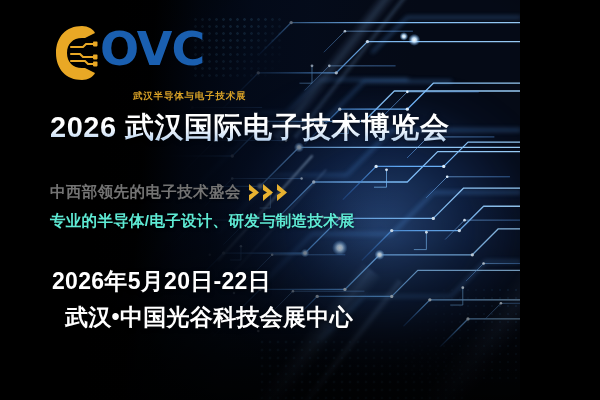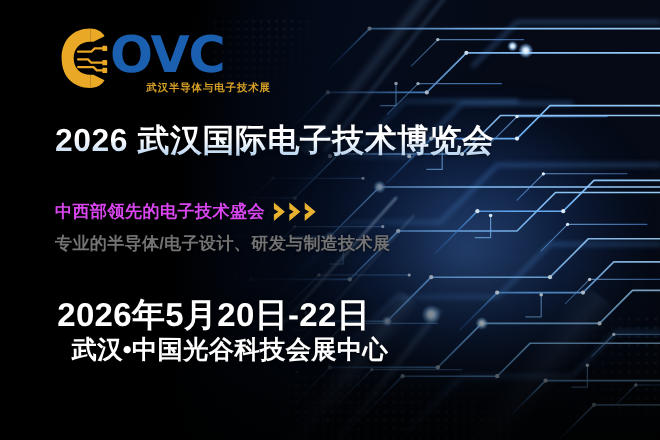--- a/index.html
+++ b/index.html
@@ -2,21 +2,21 @@
 <html><head>
 <meta charset="utf-8">
 <style>
   html, body {
     margin: 0;
     padding: 0;
     background: #000;
   }
   #banner {
     position: relative;
-    width: 600px;
+    width: 520px;
     height: 400px;
     overflow: hidden;
     font-family: "Liberation Sans", "DejaVu Sans", sans-serif;
     background: #050a16;
     user-select: none;
   }
 
   
   .bg-base {
     position: absolute;
@@ -143,21 +143,21 @@
     line-height: 46px;
     letter-spacing: -1px;
     color: #1a5fb0;
     margin-top: 2px;
   }
   .logo-sub {
     font-size: 9.5px;
     font-weight: 700;
     color: #d9a227;
     letter-spacing: 0.8px;
-    margin-top: 2px;
+    margin-top: 18px;
     margin-left: 1px;
     white-space: nowrap;
     padding-left: 32px;
   }
 
   
   .main-title {
     position: absolute;
     left: 50px; top: 108px;
     font-size: 29px;
@@ -177,44 +177,44 @@
   .sub-line-1 {
     position: absolute;
     left: 50px; top: 182px;
     display: flex;
     align-items: center;
     gap: 7px;
   }
   .sub-line-1 .txt {
     font-size: 15.5px;
     font-weight: 700;
-    color: #d946ef;
+    color: #737373;
     letter-spacing: 0.4px;
     white-space: nowrap;
     filter: drop-shadow(0 1px 1.5px rgba(0,0,0,0.6));
   }
   .chevrons { display: flex; align-items: center; gap: 1px; }
   .chevrons svg { display: block; }
 
   .sub-line-2 {
     position: absolute;
     left: 50px; top: 211px;
     font-size: 15.5px;
     font-weight: 700;
-    color: #737373;
+    color: #5eead4;
     letter-spacing: 0.3px;
     white-space: nowrap;
     filter: drop-shadow(0 1px 1.5px rgba(0,0,0,0.6));
   }
 
   
   .date-line {
     position: absolute;
     left: 52px; top: 266px;
-    font-size: 30px;
+    font-size: 23px;
     font-weight: 700;
     color: #ffffff;
     letter-spacing: 0.3px;
     white-space: nowrap;
     filter: drop-shadow(0 1px 2px rgba(0,0,0,0.7));
   }
   .venue-line {
     position: absolute;
     left: 52px; top: 302px;
     font-size: 23px;

